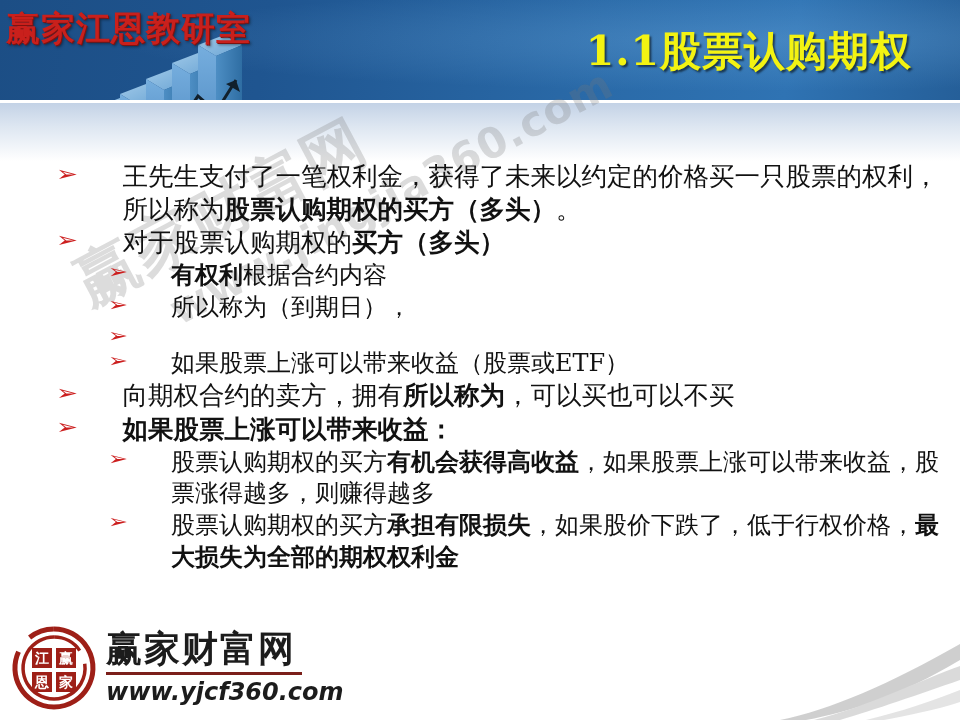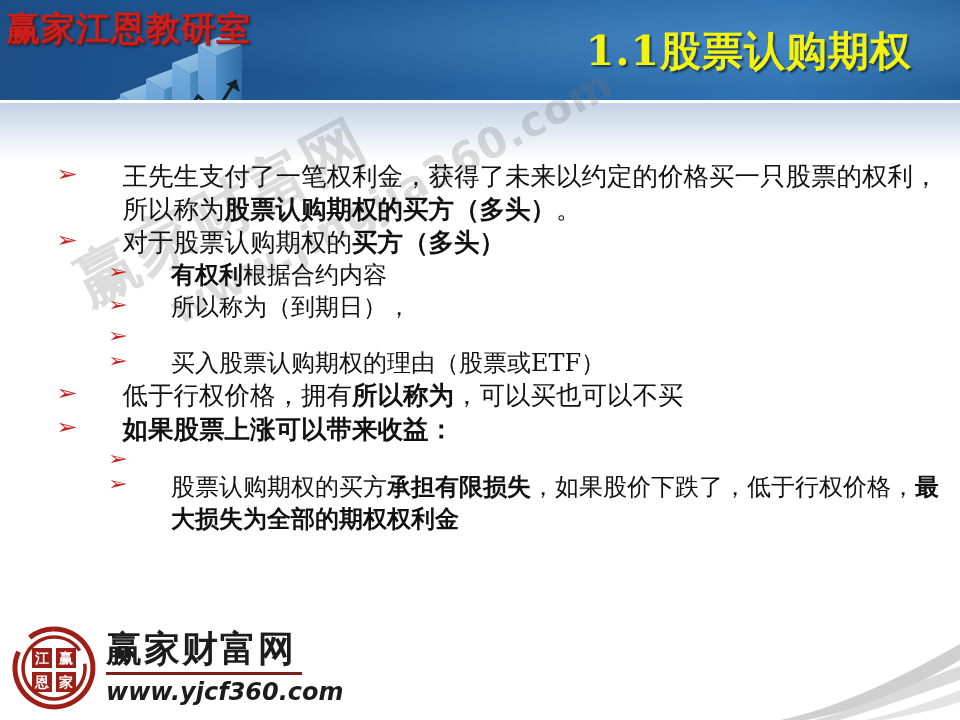--- a/index.html
+++ b/index.html
@@ -272,32 +272,33 @@
       </div>
       <div class="bullet lvl2">
         <span class="marker">➢</span>
         <span class="btext"><span>所以称为（到期日），</span></span>
       </div>
       <div class="bullet lvl2">
         <span class="marker">➢</span>
       </div>
       <div class="bullet lvl2">
         <span class="marker">➢</span>
-        <span class="btext"><span>买入股票认购期权的理由（股票或ETF）</span></span>
+        <span class="btext"><span>如果股票上涨可以带来收益（股票或ETF）</span></span>
       </div>
       <div class="bullet lvl1">
         <span class="marker">➢</span>
-        <span class="btext"><span>低于行权价格，拥有</span><b>所以称为</b><span>，可以买也可以不买</span></span>
+        <span class="btext"><span>向期权合约的卖方，拥有</span><b>所以称为</b><span>，可以买也可以不买</span></span>
       </div>
       <div class="bullet lvl1">
         <span class="marker">➢</span>
         <span class="btext"><b>如果股票上涨可以带来收益：</b></span>
       </div>
       <div class="bullet lvl2">
         <span class="marker">➢</span>
+        <span class="btext"><span>股票认购期权的买方</span><b>有机会获得高收益</b><span>，如果股票上涨可以带来收益，股票涨得越多，则赚得越多</span></span>
       </div>
       <div class="bullet lvl2">
         <span class="marker">➢</span>
         <span class="btext"><span>股票认购期权的买方</span><b>承担有限损失</b><span>，如果股价下跌了，低于行权价格，</span><b>最大损失为全部的期权权利金</b></span>
       </div>
     </div>
 
   <div class="footer">
     <svg class="footer-swoosh" viewBox="0 0 190 84">
       <path d="M10 84 C60 74 120 48 190 8 L190 24 C130 60 80 76 36 84 Z" fill="#a9a9a9"></path>

